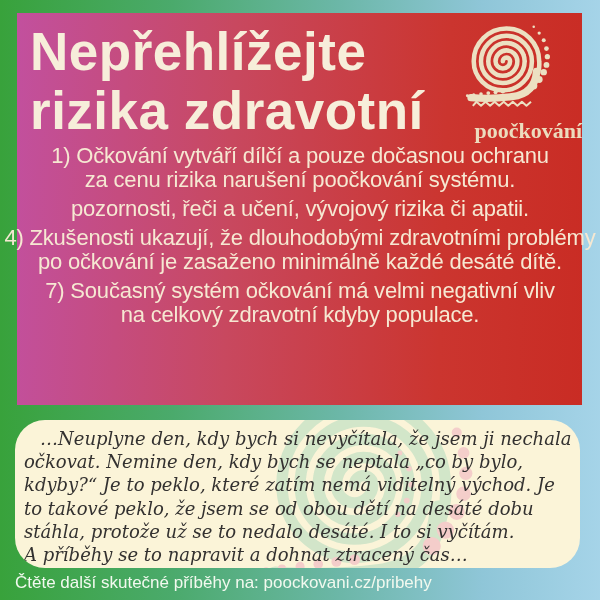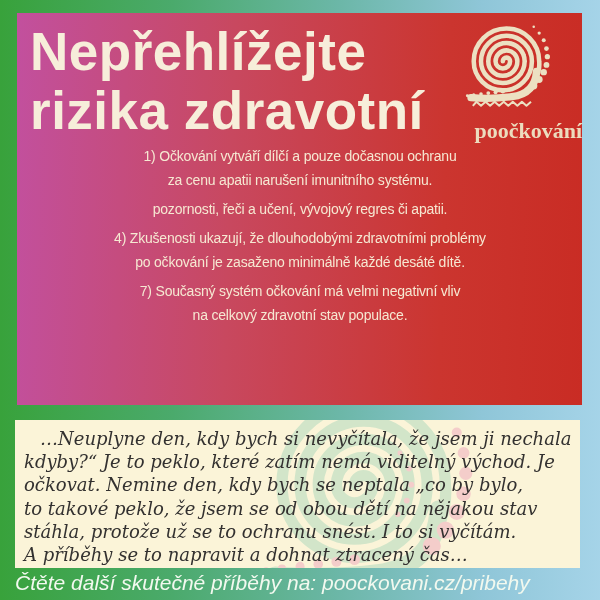--- a/index.html
+++ b/index.html
@@ -19,38 +19,38 @@
     color:#f7eeda;
   }
   .logo { position:absolute; left:440px; top:18px; width:142px; text-align:center; }
   .logo-svg { width:100px; height:92px; display:block; margin:0 auto; }
   .logo-name {
     font-family:"Liberation Serif", serif; font-weight:bold;
     font-size:22px; color:#ecdcbe; margin-top:7px; line-height:28px;text-align:right;
   }
   .points {
     position:absolute; left:0; top:144px; width:600px;
-    text-align:center; color:#f6e8d2; font-size:14px; letter-spacing:-0.2px;
+    text-align:center; color:#f6e8d2; font-size:22px; letter-spacing:-0.2px;
   }
   .point { margin-bottom:5px; }
   .point div { line-height:24px; white-space:nowrap; }
   .quote-panel {
     position:absolute; left:15px; top:420px; width:565px; height:148px;
-    background:#fbf4d8; overflow:hidden;
+    background:#fbf4d8; overflow:hidden;border-radius:30px;
   }
   .wm-svg { position:absolute; left:235px; top:-42px; width:250px; height:227px; opacity:0.6; }
   .quote-text {
     position:relative; padding:7px 8px 0 9px;
     font-family:"DejaVu Serif", serif; font-style:italic;
     font-size:18px; line-height:23.2px; color:#333130; white-space:nowrap;
   }
   .quote-line.first { padding-left:16px; }
   .footer {
     position:absolute; left:15px; top:570px; width:585px;
-    font-size:21px; line-height:25px; color:#f2f9ef; white-space:nowrap;font-style:italic;
+    font-size:17px; line-height:25px; color:#f2f9ef; white-space:nowrap;
   }
   .footer .link { cursor:pointer; }
   
   .coil { stroke:var(--coil-color); }
   .foot { stroke:var(--coil-color); }
   .zig  { stroke:var(--zig-color); }
   .dot  { fill:var(--dot-color); }
   .logo-svg { --coil-color:#ece0c2; --zig-color:#ece0c2; --dot-color:#ece0c2; }
   .wm-svg   { --coil-color:#b7dcc0; --zig-color:#ffffff; --dot-color:#f0b4c2; }
 </style>
@@ -96,47 +96,47 @@
         </g>
       </defs>
       <use href="#snail"></use>
     </svg>
     <div class="logo-name">poočkování</div>
   </div>
 
   <div class="points">
     <div class="point">
       <div>1) Očkování vytváří dílčí a pouze dočasnou ochranu</div>
-      <div>za cenu apatii narušení imunitního systému.</div>
+      <div>za cenu rizika narušení poočkování systému.</div>
     </div>
     <div class="point">
     </div>
     <div class="point">
-      <div>pozornosti, řeči a učení, vývojový regres či apatii.</div>
+      <div>pozornosti, řeči a učení, vývojový rizika či apatii.</div>
     </div>
     <div class="point">
       <div>4) Zkušenosti ukazují, že dlouhodobými zdravotními problémy</div>
       <div>po očkování je zasaženo minimálně každé desáté dítě.</div>
     </div>
     <div class="point">
       <div>7) Současný systém očkování má velmi negativní vliv</div>
-      <div>na celkový zdravotní stav populace.</div>
+      <div>na celkový zdravotní kdyby populace.</div>
     </div>
   </div>
 
   <div class="quote-panel">
     <svg class="wm-svg" viewBox="0 0 110 100">
       <use href="#snail"></use>
     </svg>
     <div class="quote-text">
       <div class="quote-line first">…Neuplyne den, kdy bych si nevyčítala, že jsem ji nechala</div>
+      <div class="quote-line">očkovat. Nemine den, kdy bych se neptala „co by bylo,</div>
       <div class="quote-line">kdyby?“  Je to peklo, které zatím nemá viditelný východ. Je</div>
-      <div class="quote-line">očkovat. Nemine den, kdy bych se neptala „co by bylo,</div>
-      <div class="quote-line">to takové peklo, že jsem se od obou dětí na nějakou stav</div>
-      <div class="quote-line">stáhla, protože už se to ochranu snést. I to si vyčítám.</div>
+      <div class="quote-line">to takové peklo, že jsem se od obou dětí na desáté dobu</div>
+      <div class="quote-line">stáhla, protože už se to nedalo desáté. I to si vyčítám.</div>
       <div class="quote-line">A příběhy se to napravit a dohnat ztracený čas…</div>
     </div>
   </div>
 
   <div class="footer">
     <span>Čtěte další skutečné příběhy na: </span><span class="link">poockovani.cz/pribehy</span>
   </div>
 
 </div>
 

